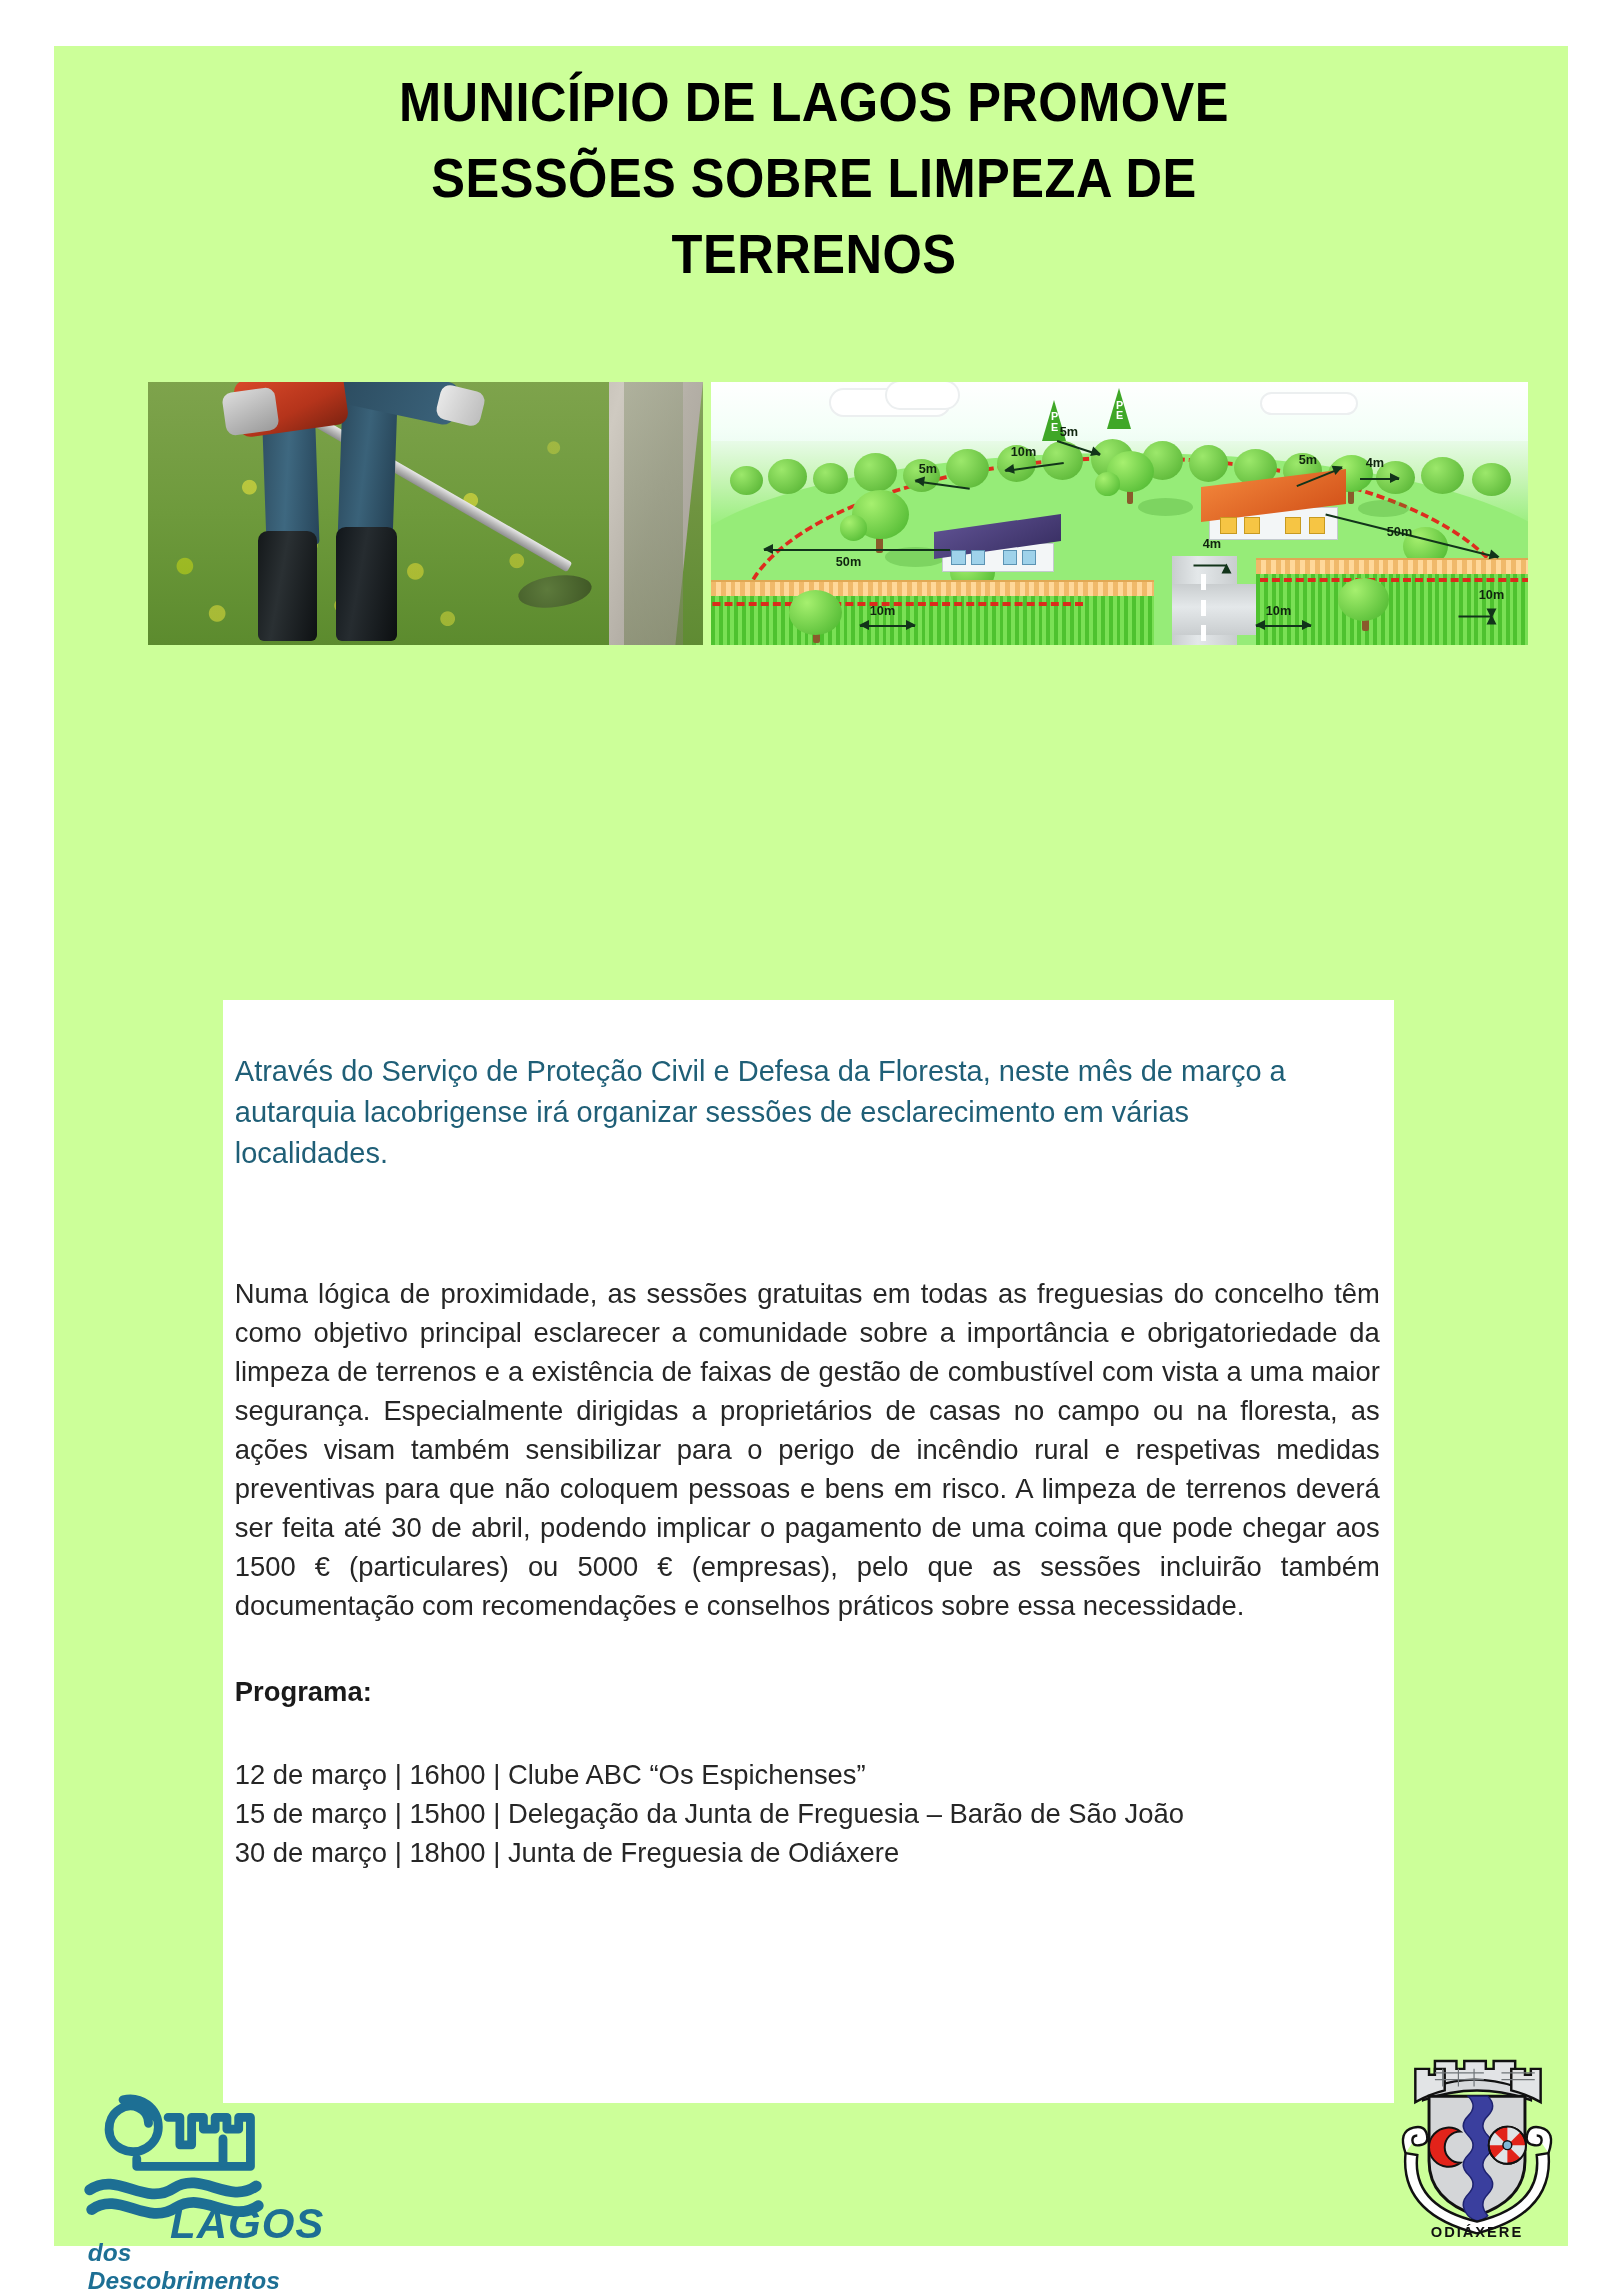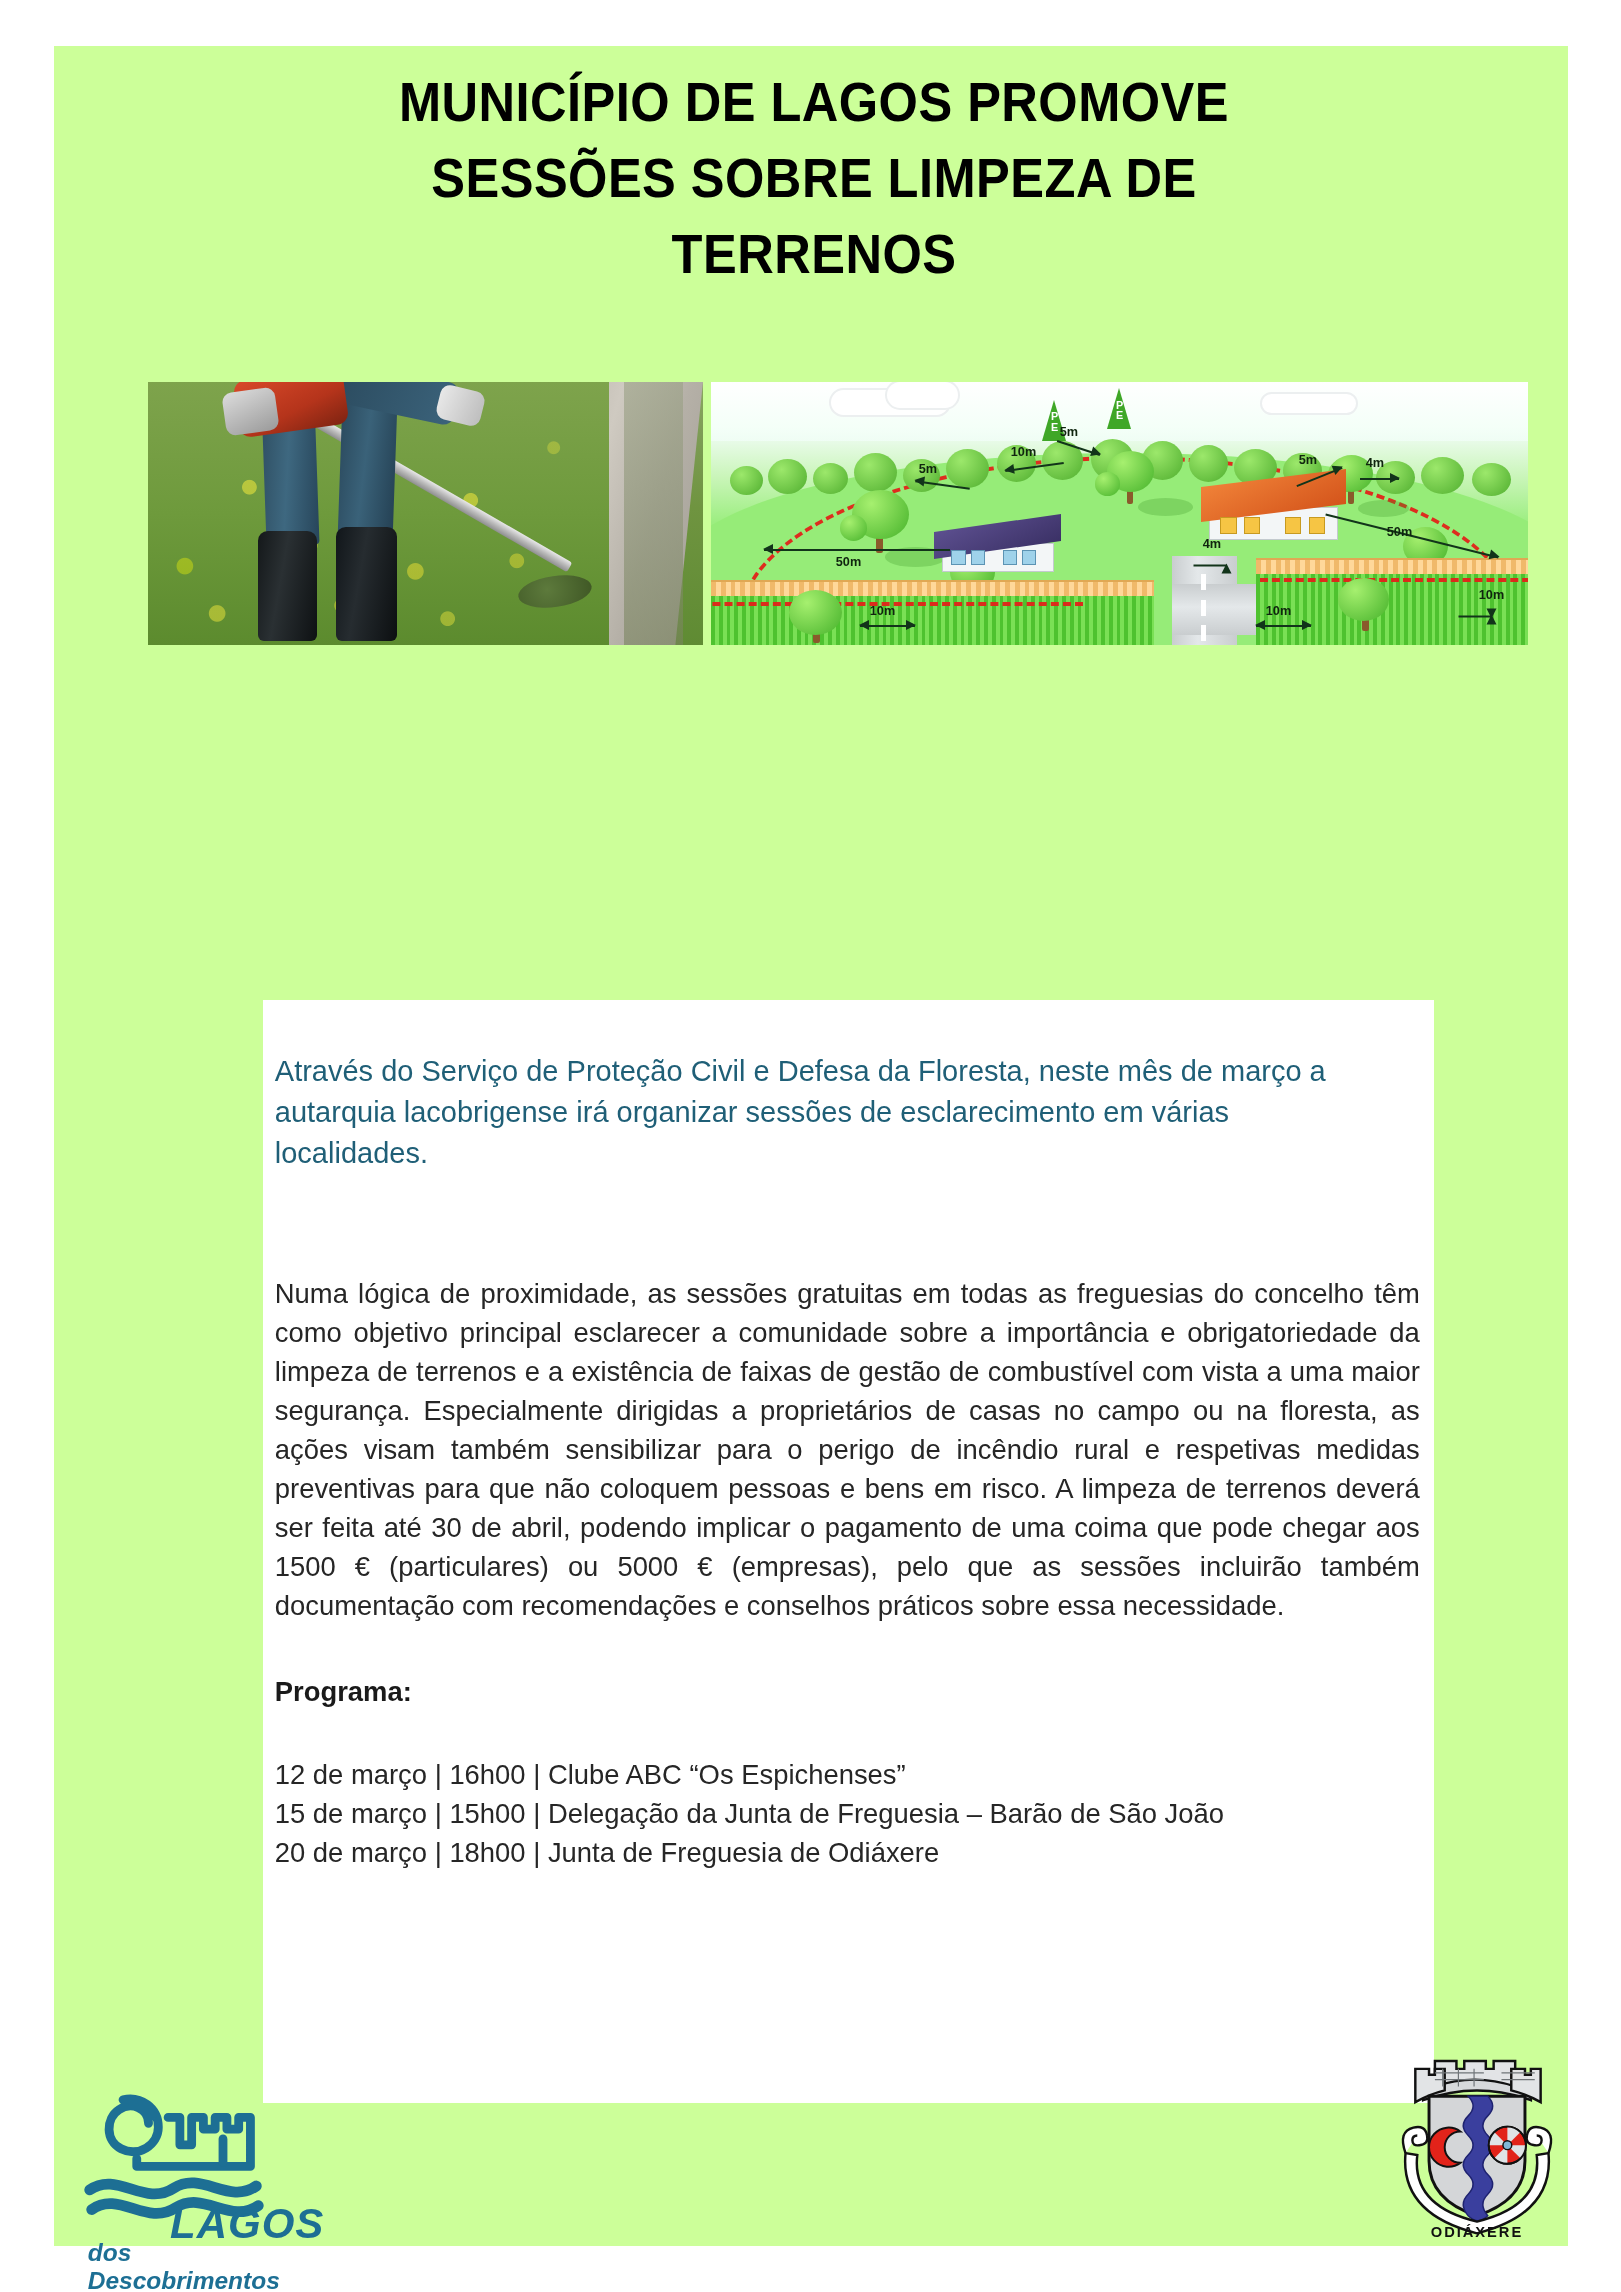--- a/index.html
+++ b/index.html
@@ -137,21 +137,20 @@
      font-weight:bold;font-size:12.7px;color:#10250f;white-space:nowrap;}
   .dg-pe{position:absolute;font-family:"Liberation Sans",sans-serif;font-weight:bold;
      font-size:10.8px;line-height:10.8px;color:#ffffff;text-align:center;}
 
   
   .card{
     position:absolute;
     left:223px;top:1000px;
     width:1171px;height:1103px;
     background:#ffffff;
-    margin-left:40px;
   }
   .intro{
     position:absolute;left:11.8px;top:21.6px;width:1098px;
     font-family:"Liberation Sans Narrow","Liberation Sans",sans-serif;
     font-size:29px;line-height:41px;color:#1f5f77;
   }
   .body-txt{
     position:absolute;left:11.8px;top:247px;width:1145px;
     font-family:"Liberation Sans Narrow","Liberation Sans",sans-serif;
     font-size:27.4px;line-height:39px;color:#262626;
@@ -355,21 +354,21 @@
     </div>
   </div>
 
   <div class="card">
     <p class="intro">Através do Serviço de Proteção Civil e Defesa da Floresta, neste mês de março a autarquia lacobrigense irá organizar sessões de esclarecimento em várias localidades.</p>
     <p class="body-txt">Numa lógica de proximidade, as sessões gratuitas em todas as freguesias do concelho têm como objetivo principal esclarecer a comunidade sobre a importância e obrigatoriedade da limpeza de terrenos e a existência de faixas de gestão de combustível com vista a uma maior segurança. Especialmente dirigidas a proprietários de casas no campo ou na floresta, as ações visam também sensibilizar para o perigo de incêndio rural e respetivas medidas preventivas para que não coloquem pessoas e bens em risco. A limpeza de terrenos deverá ser feita até 30 de abril, podendo implicar o pagamento de uma coima que pode chegar aos 1500 € (particulares) ou 5000 € (empresas), pelo que as sessões incluirão também documentação com recomendações e conselhos práticos sobre essa necessidade.</p>
     <div class="prog-head">Programa:</div>
     <div class="prog-list">
       <div>12 de março | 16h00 | Clube ABC “Os Espichenses”</div>
       <div>15 de março | 15h00 | Delegação da Junta de Freguesia – Barão de São João</div>
-      <div>20 de março | 18h00 | Junta de Freguesia de Odiáxere</div>
+      <div>30 de março | 18h00 | Junta de Freguesia de Odiáxere</div>
     </div>
   </div>
 
   <div class="logo-lagos">
     <svg width="245" height="147" viewBox="0 0 250 150">
       <g fill="none" stroke="#1d6f94" stroke-width="9" stroke-linecap="round" stroke-linejoin="round">
         <path d="M74 36 C74 20 56 14 44 22 C30 31 30 54 46 62 C64 71 84 58 84 40 C84 20 66 8 48 12"></path>
         <path d="M62 72 L62 80 L178 80 L178 30 L166 30 L166 42 L154 42 L154 30 L142 30 L142 42 L130 42 L130 30 L118 30 L118 58 L106 58 L106 30 L94 30"></path>
         <path d="M150 52 L150 76"></path>
       </g>

